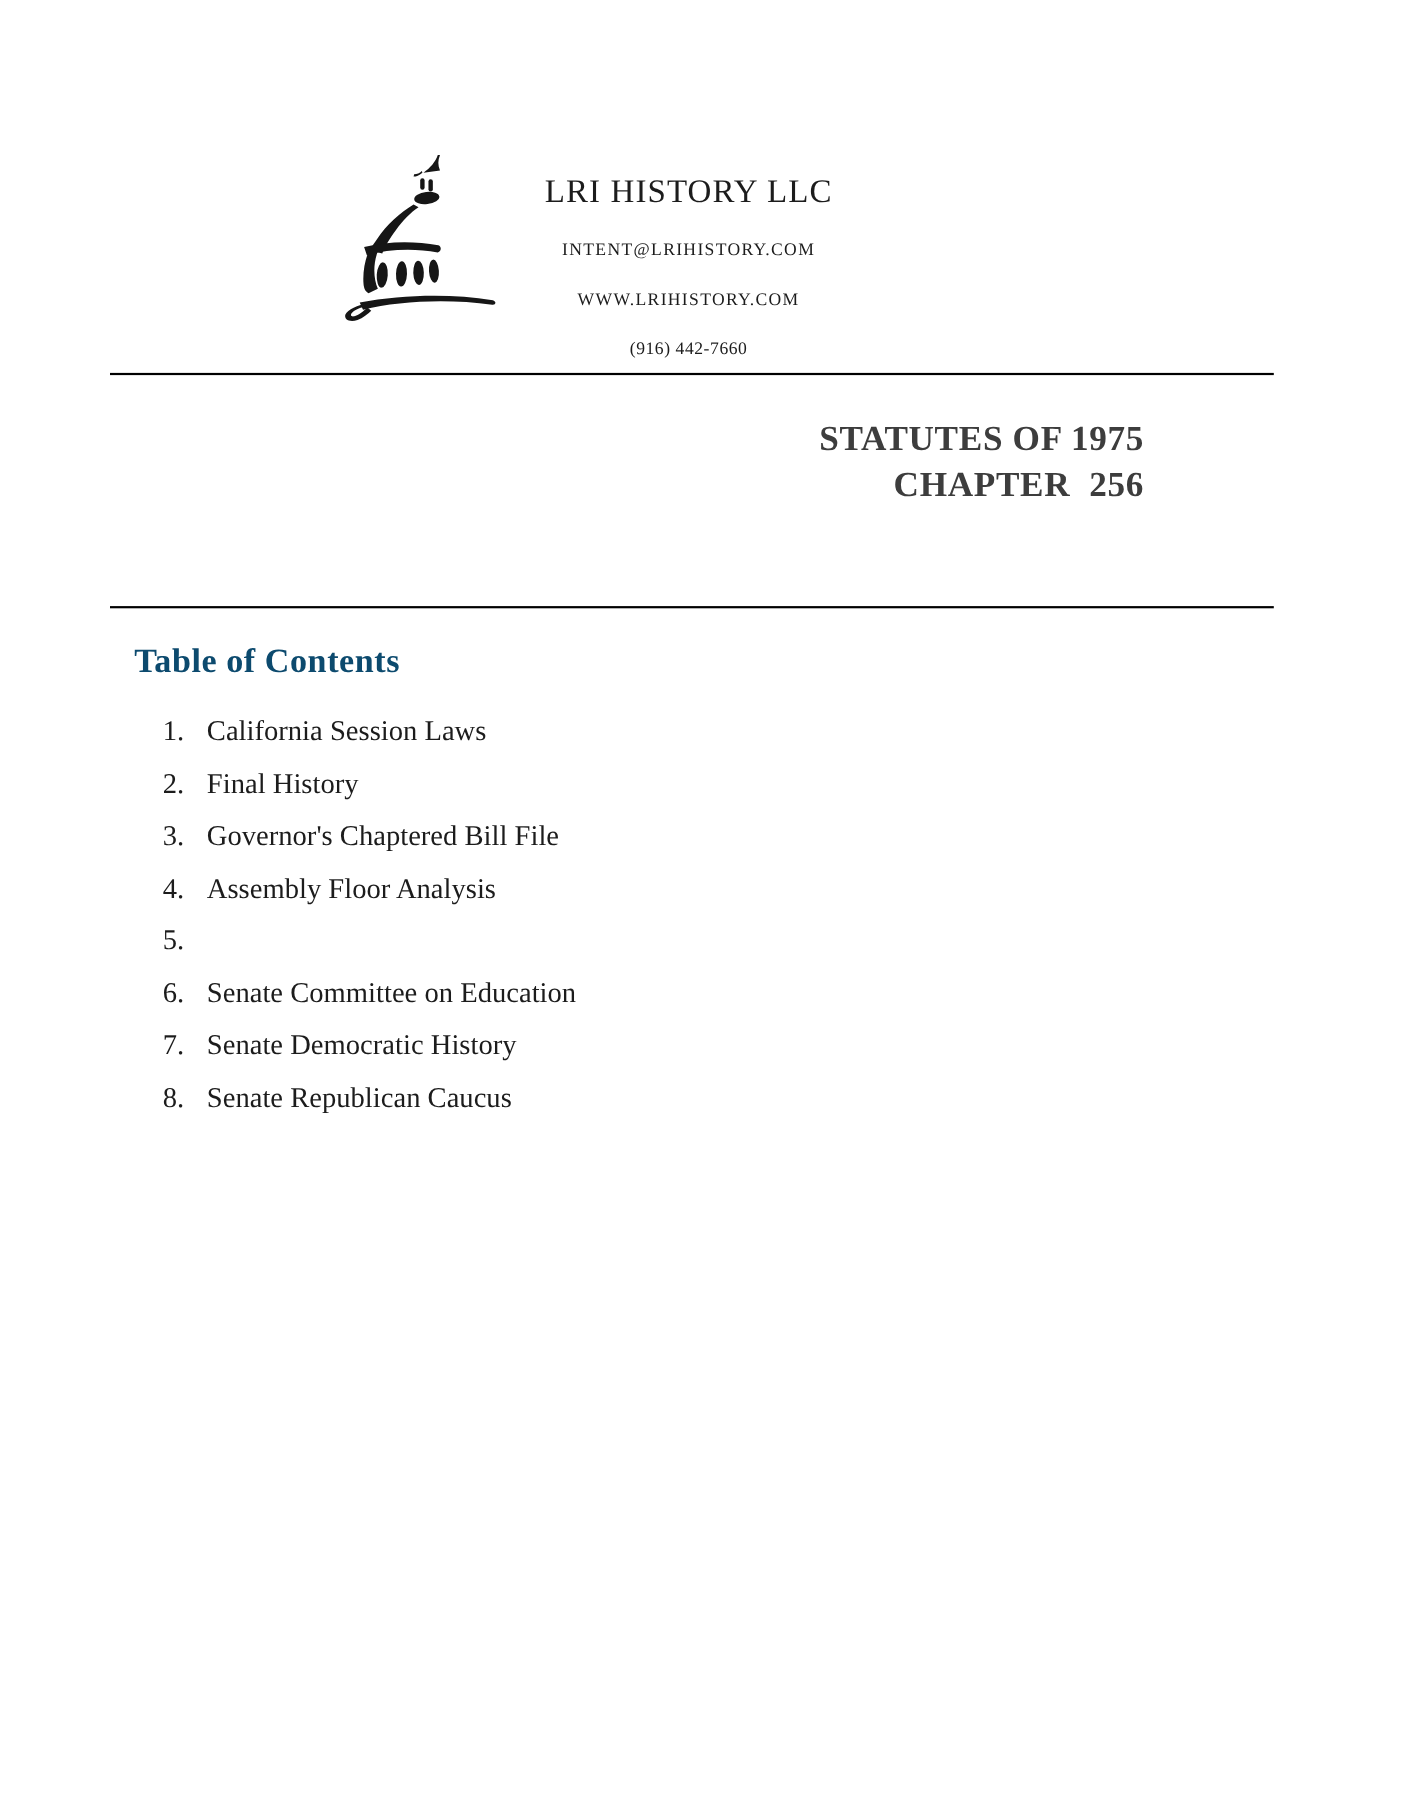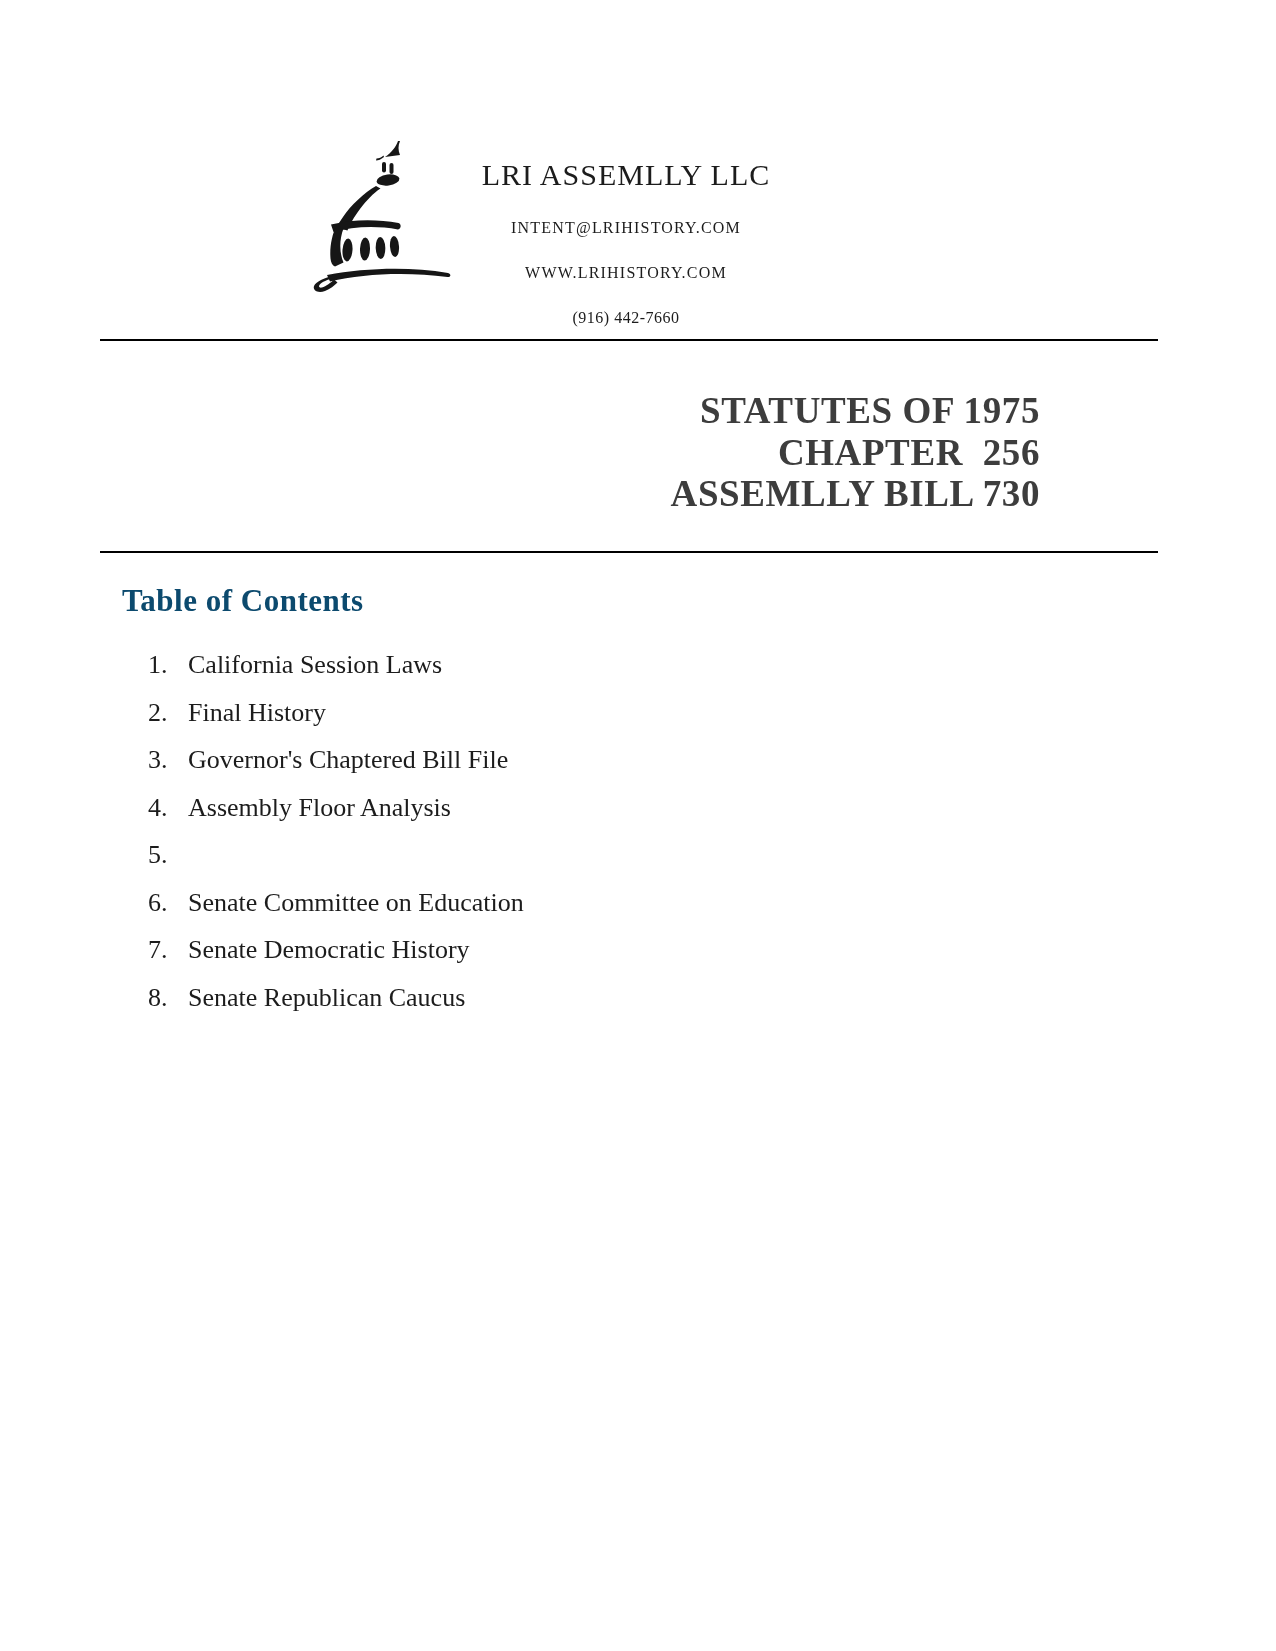--- a/index.html
+++ b/index.html
@@ -59,24 +59,24 @@
     border-top: 2.5px solid #000000;
     margin: 0;
   }
   .rule-top { top: 339px; }
   .rule-bottom { top: 551px; }
 
   
   .title-block {
     position: absolute;
     right: 236px;
-    top: 390px;
+    top: 378px;
     text-align: right;
     font-weight: bold;
-    font-size: 37px;
+    font-size: 32px;
     line-height: 41.5px;
     letter-spacing: 0.6px;
     color: #3d3d3d;
     white-space: nowrap;
   }
 
   
   .toc-heading {
     position: absolute;
     left: 122px;
@@ -137,32 +137,31 @@
         <ellipse cx="91.5" cy="110.5" rx="4.5" ry="10.5" transform="rotate(-4 91.5 110.5)"></ellipse>
 
         <path d="M24 139 C62 132 106 130.5 145 137 C148.5 138 148 141.5 144.5 141 C104 135.5 60 137.5 27 145.5 Z"></path>
 
         <path d="M32 139.5 C22 141.5 13 145.5 11 150 C9.5 154.5 15 157.5 22 155 C27 153 31.5 149.5 34.5 146.5 L31 143.5 C28 146.5 23 150.5 19 151.5 C16 152.2 15 150 17.5 147.8 C20.5 145.2 27 142.5 34 141.5 Z"></path>
       </g>
     </svg>
   </div>
 
   <div class="org">
-    <div class="org-name">LRI ASSEMLLY LLC</div>
+    <div class="org-name">LRI HISTORY LLC</div>
     <div class="org-line">INTENT@LRIHISTORY.COM</div>
     <div class="org-line">WWW.LRIHISTORY.COM</div>
     <div class="org-line org-phone">(916) 442-7660</div>
   </div>
 
   <hr class="rule rule-top">
 
   <div class="title-block">
     <div>STATUTES OF 1975</div>
     <div>CHAPTER&nbsp; 256</div>
-    <div>ASSEMLLY BILL 730</div>
   </div>
 
   <hr class="rule rule-bottom">
 
   <div class="toc-heading">Table of Contents</div>
 
   <div class="toc-list">
     <div class="toc-row">
       <span class="toc-num">1.</span>
       <span class="toc-label">California Session Laws</span>

